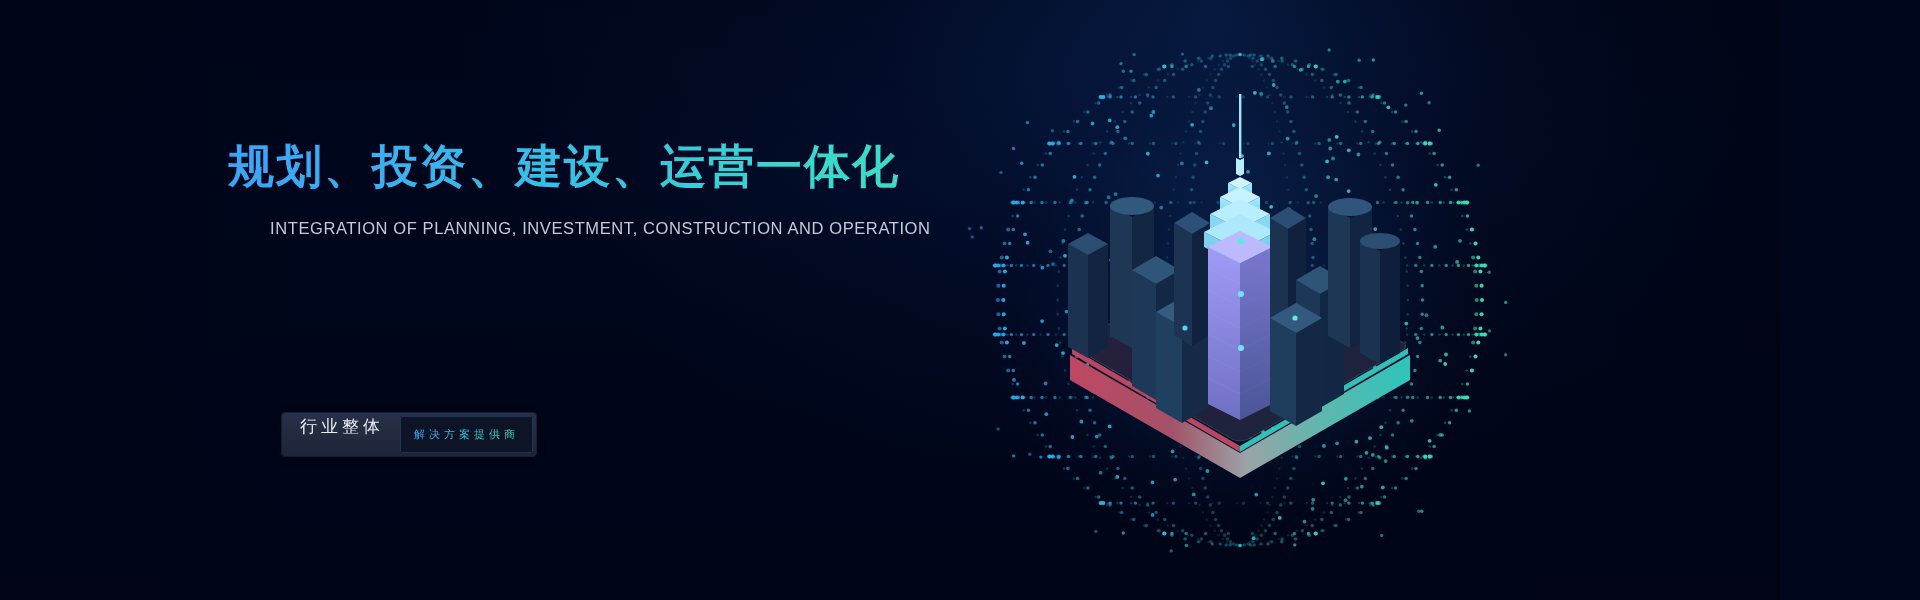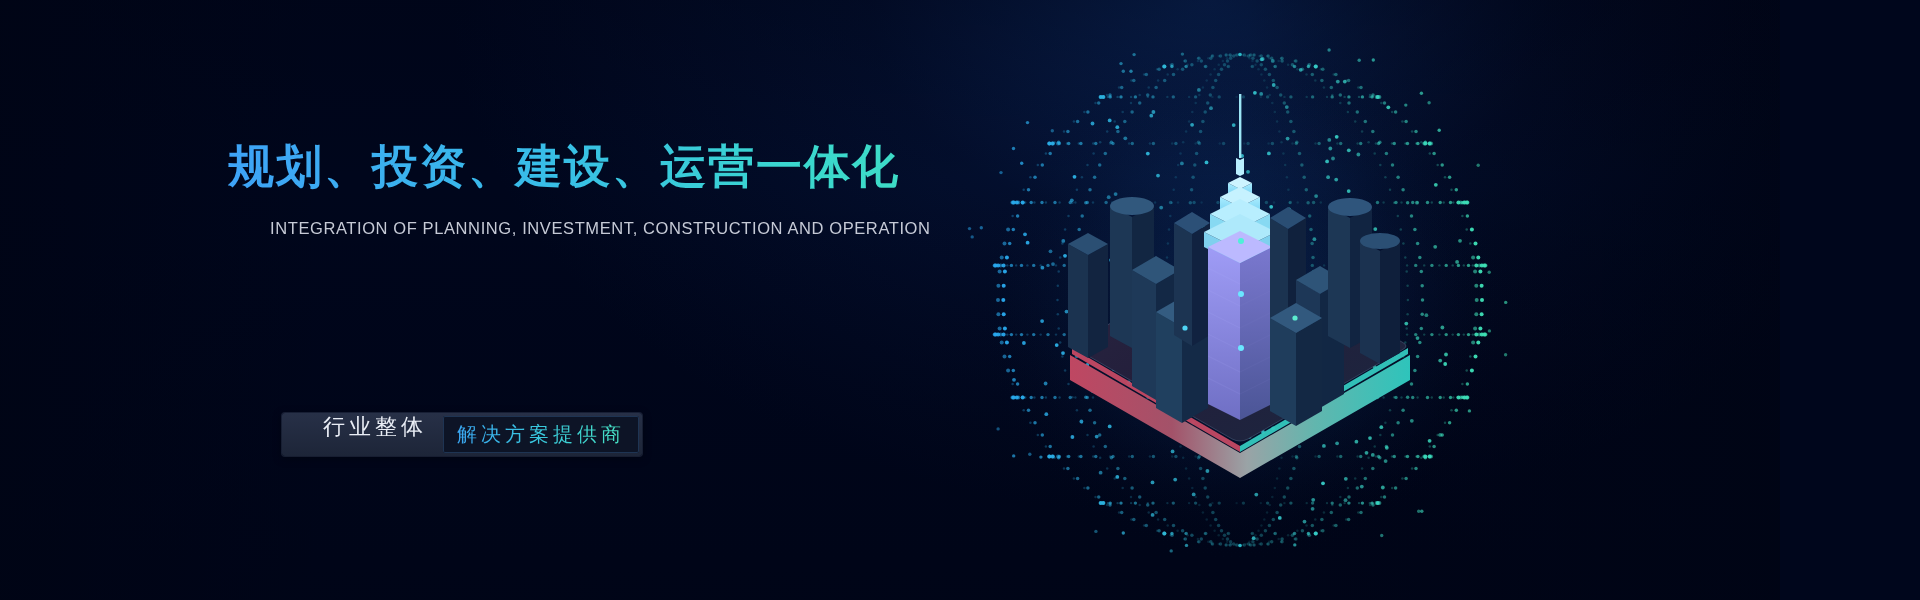--- a/index.html
+++ b/index.html
@@ -88,35 +88,34 @@
     display:flex;
     align-items:stretch;
     border-radius:3px;
     background:linear-gradient(180deg,#273047 0%,#1d2538 100%);
     box-shadow:0 0 0 1px rgba(130,150,190,0.18), 0 2px 10px rgba(0,0,0,0.35);
     overflow:hidden;
   }
   .badge-left{
     display:flex; align-items:center;
     padding:0 16px 16px 18px;
-    font-size:22px;
+    font-size:17px;
     letter-spacing:4px;
     color:#e9edf5;
     font-family:"DejaVu Sans","Liberation Sans",sans-serif;
     white-space:nowrap;
-    margin-left:23px;
   }
   .badge-right{
     display:flex; align-items:center;
     padding:0 14px 0 14px;
     margin:3px 3px 3px 0;
     border-radius:2px;
     background:#0d1426;
     box-shadow:inset 0 0 0 1px rgba(70,130,190,0.30);
-    font-size:20px;
+    font-size:11px;
     letter-spacing:4px;
     white-space:nowrap;
     font-family:"DejaVu Sans","Liberation Sans",sans-serif;
     background-image:linear-gradient(#0d1426,#0d1426);
   }
   .badge-right span{
     background:linear-gradient(90deg,#3aa6f2 0%,#39c9dd 50%,#47e2c2 100%);
     -webkit-background-clip:text;
     background-clip:text;
     color:transparent;

